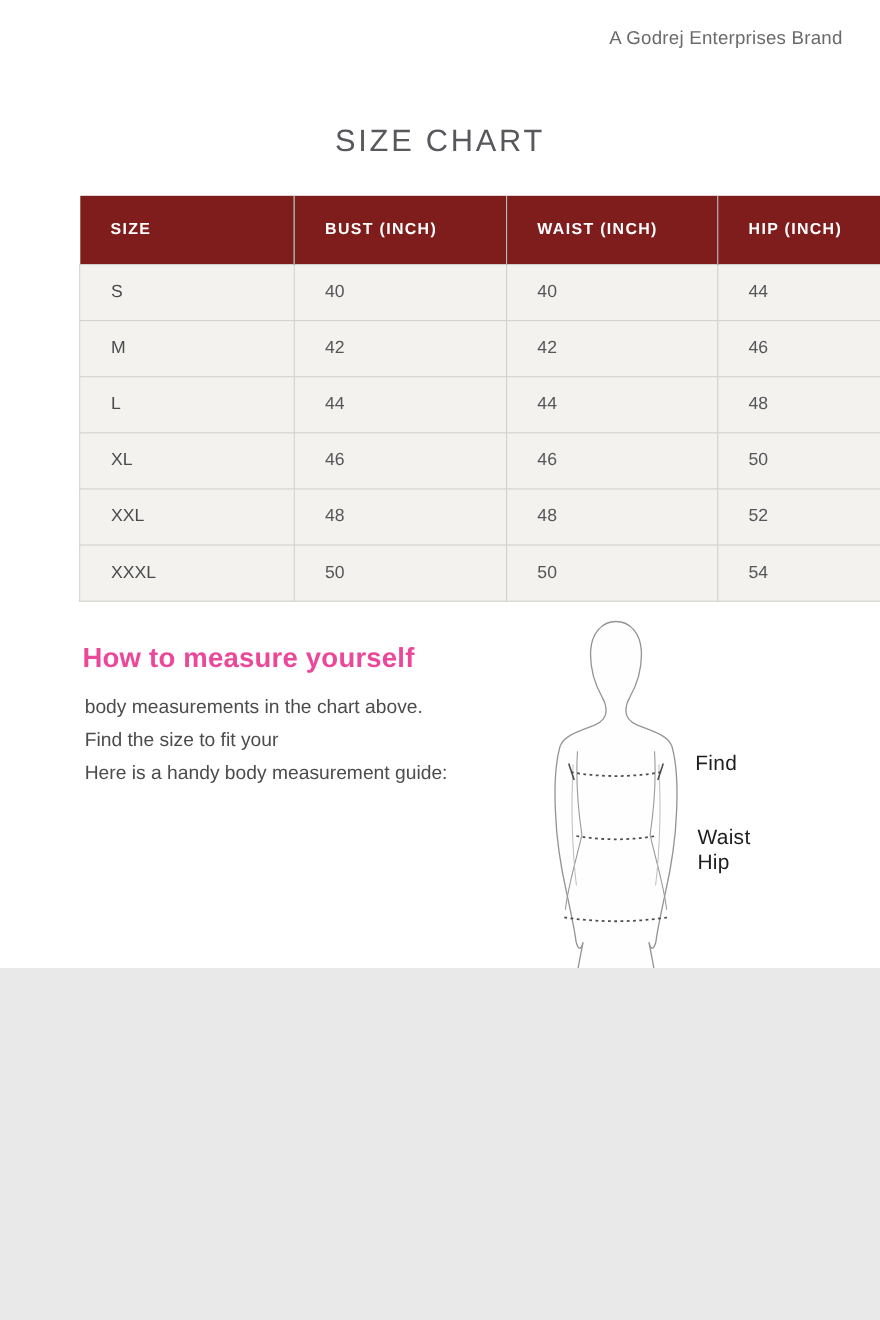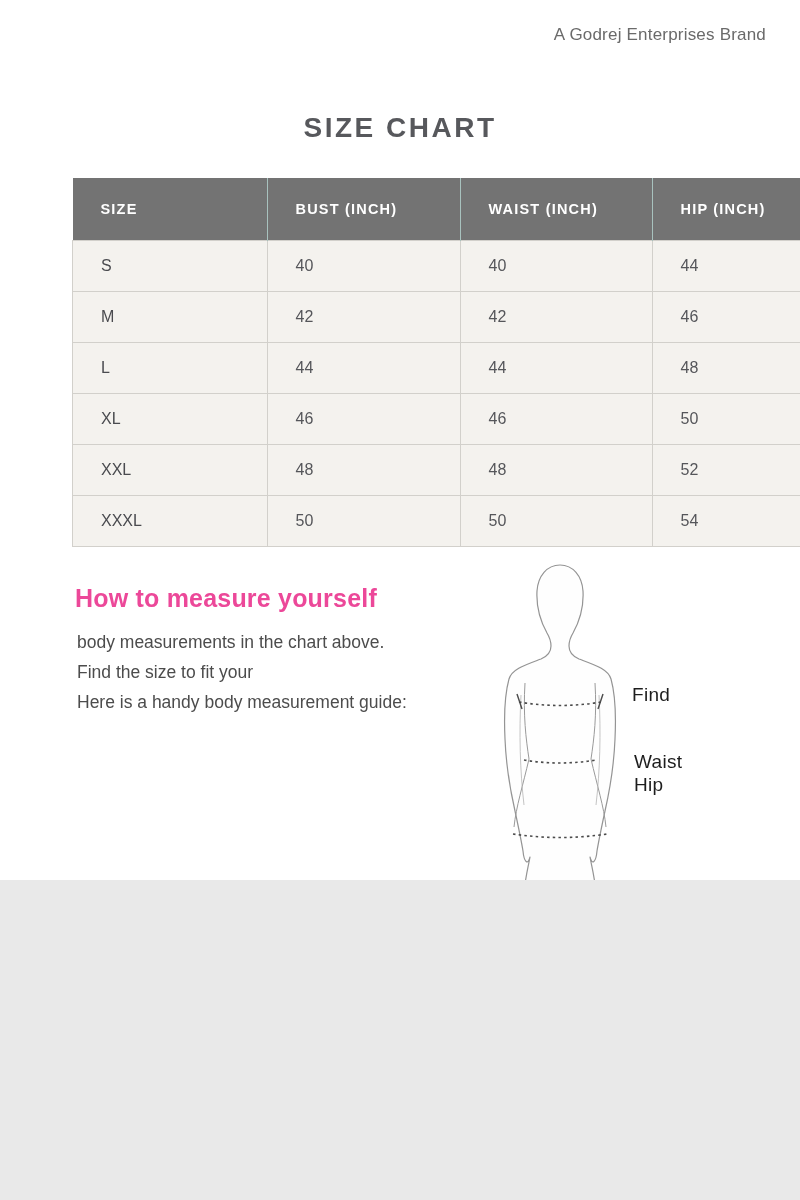--- a/index.html
+++ b/index.html
@@ -11,29 +11,29 @@
     font-family:"Liberation Sans", sans-serif;
     overflow:hidden;
   }
   .brand-line{
     position:absolute;top:25px;right:34px;
     font-size:17px;color:#6a6a6a;letter-spacing:.2px;
   }
   .page-title{
     position:absolute;top:112px;left:0;right:0;
     text-align:center;
-    font-size:28px;font-weight:700;letter-spacing:2.5px;
+    font-size:28px;font-weight:400;letter-spacing:2.5px;
     color:#57585c;
   }
   table.size-table{
     position:absolute;left:72px;top:178px;width:656px;
     border-collapse:collapse;table-layout:fixed;
   }
   table.size-table th{
-    background:#737373;color:#ffffff;
+    background:#7f1d1d;color:#ffffff;
     height:62px;text-align:left;padding:0 0 0 28px;
     font-size:14.5px;font-weight:700;letter-spacing:1.2px;
     border-left:1px solid #a8c2be;
   }
   table.size-table th:first-child{border-left:none;}
   table.size-table td{
     background:#F4F2EE;color:#55565A;
     height:50px;padding:0 0 0 28px;
     font-size:16px;
     border:1px solid #D2D0CB;

